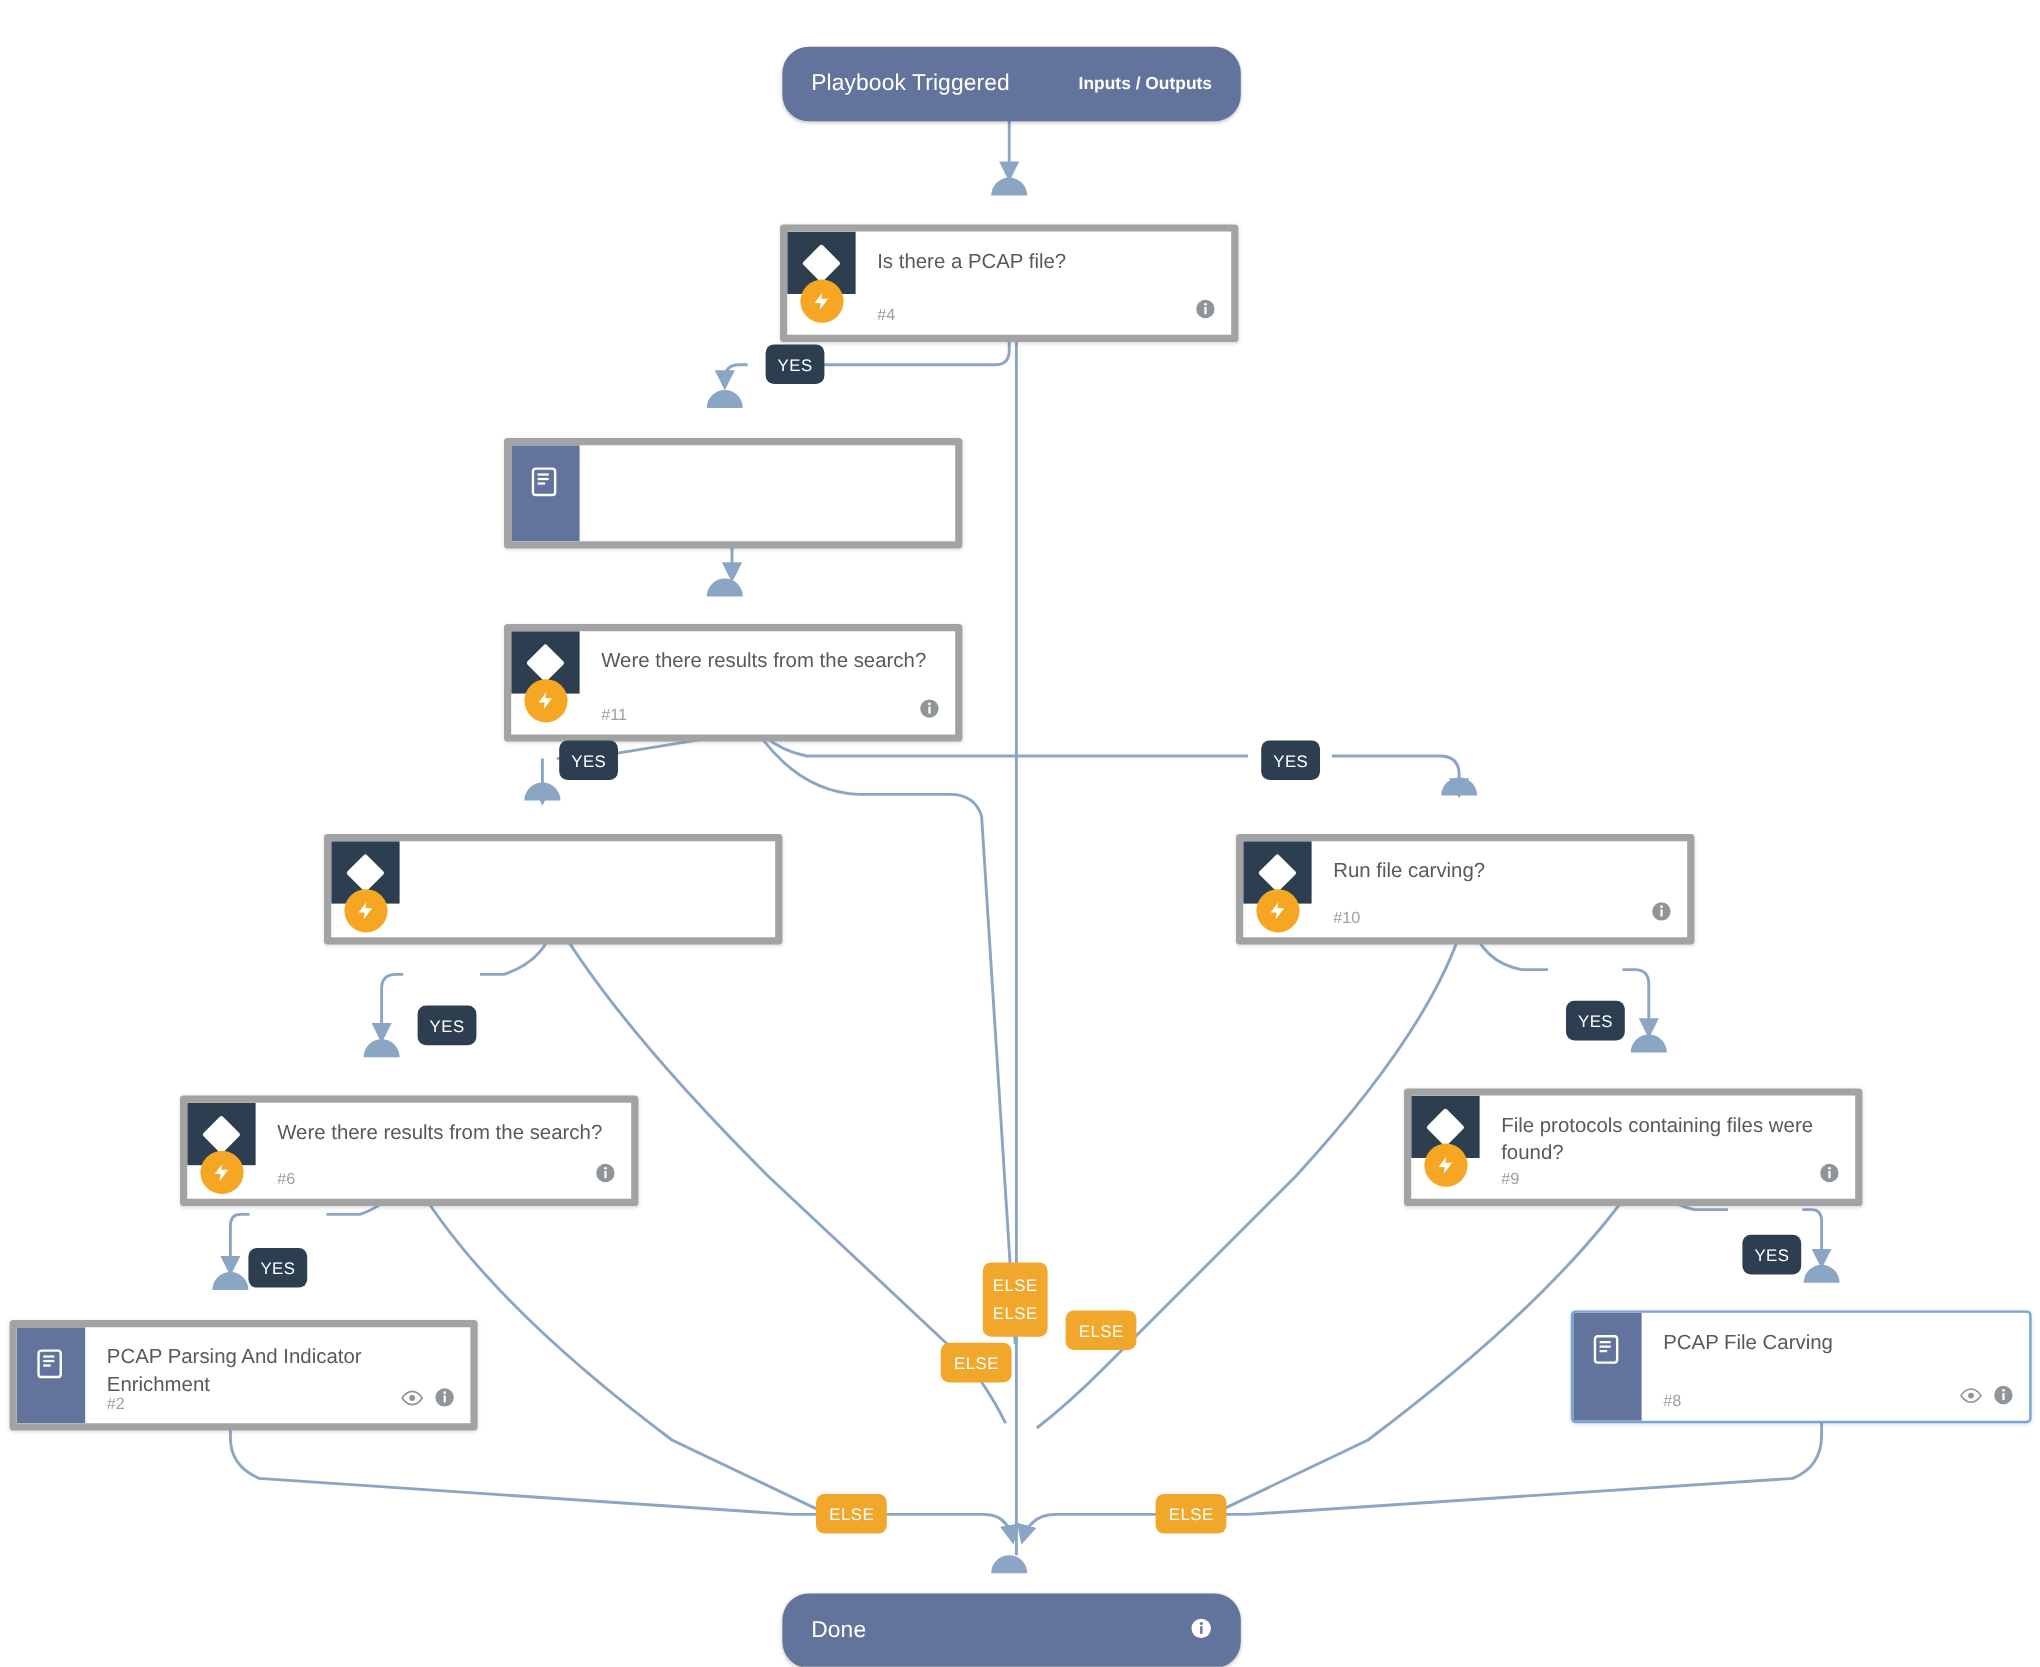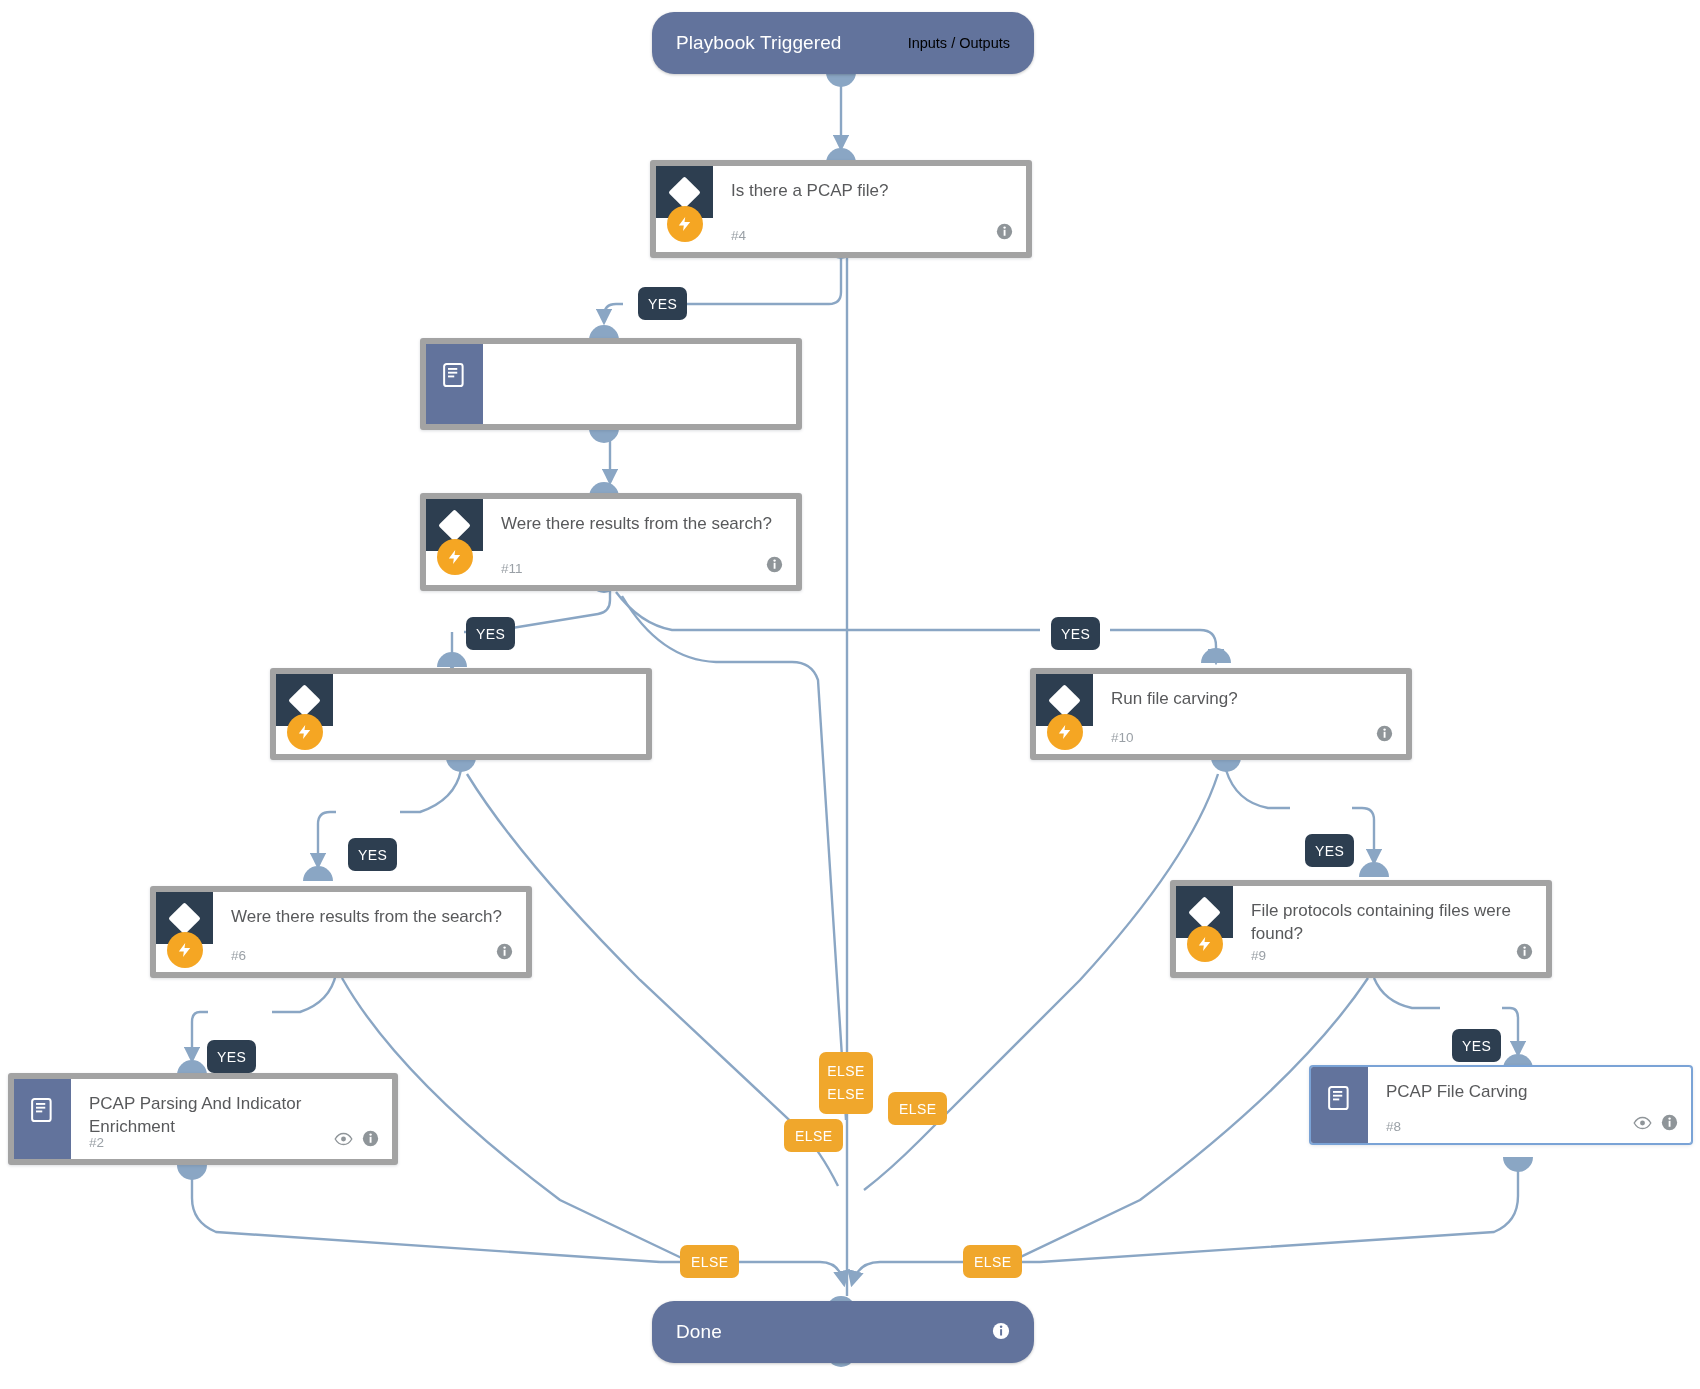--- a/index.html
+++ b/index.html
@@ -25,41 +25,43 @@
     left: 0;
     top: 0;
     width: 1700px;
     height: 1389px;
     z-index: 1;
   }
   .node {
     position: absolute;
     z-index: 3;
     box-sizing: border-box;
+    margin-top: 27px;
   }
 
   
   .terminal {
     background: #62739c;
     border-radius: 22px;
     height: 62px;
     display: flex;
     align-items: center;
     padding: 0 24px;
     box-shadow: 0 1px 3px rgba(0,0,0,0.22);
   }
   .terminal .t-title {
     color: #ffffff;
     font-size: 19px;
     letter-spacing: .1px;
   }
   .terminal .t-right {
     margin-left: auto;
-    color: #000000;
+    color: #ffffff;
     font-size: 14.5px;
+    font-weight: bold;
   }
 
   
   .card {
     background: #ffffff;
     border: 6px solid #a3a3a3;
     border-radius: 3px;
     box-shadow: 0 1px 3px rgba(60,70,90,0.18);
     display: flex;
     overflow: hidden;
@@ -466,21 +468,21 @@
               <rect x="9" y="8" width="2.2" height="7" fill="#fff"></rect>
               <circle cx="10.1" cy="5.4" r="1.4" fill="#fff"></circle>
             </svg>
         </span>
       </div>
     </div>
   </div>
 
   <div class="port top" style="left:1503px; top:1054px;"></div>
   <div class="port bot" style="left:1503px; top:1157px;"></div>
-  <div class="node card selected" style="left:1310px; top:1066px; width:382px; height:78px;">
+  <div class="node card selected" style="left:1310px; top:1066px; width:382px; height:92px;">
     <div class="gutter">
       <div class="book">
         <svg width="30" height="30" viewBox="0 0 24 24">
           <path d="M5.2 3.2 h11 a1.9 1.9 0 0 1 1.9 1.9 v13.8 a1.9 1.9 0 0 1 -1.9 1.9 h-11 a1.9 1.9 0 0 1 -1.9 -1.9 v-13.8 a1.9 1.9 0 0 1 1.9 -1.9 z" fill="none" stroke="#ffffff" stroke-width="1.6"></path>
           <rect x="6.4" y="6.4" width="7.4" height="1.5" fill="#ffffff"></rect>
           <rect x="6.4" y="9.4" width="7.4" height="1.5" fill="#ffffff"></rect>
           <rect x="6.4" y="12.4" width="5" height="1.5" fill="#ffffff"></rect>
         </svg>
       </div>
     </div>

